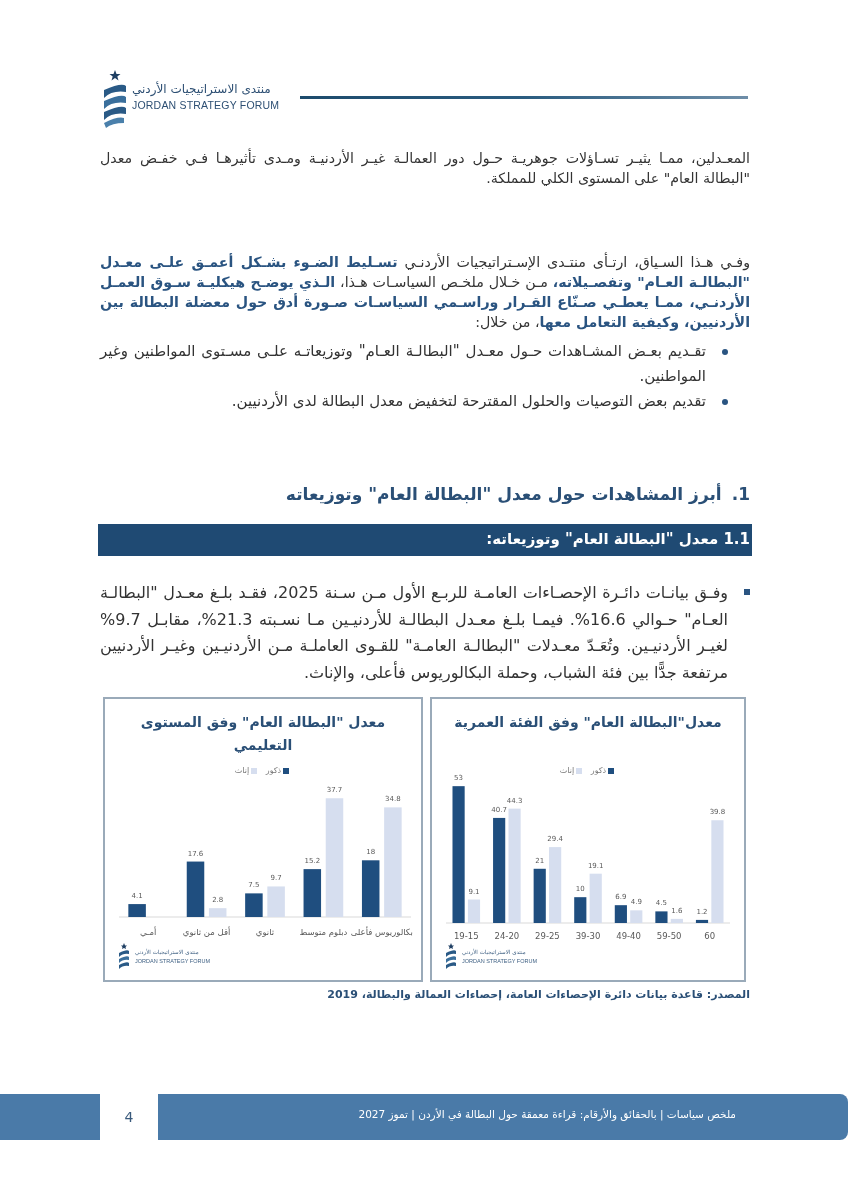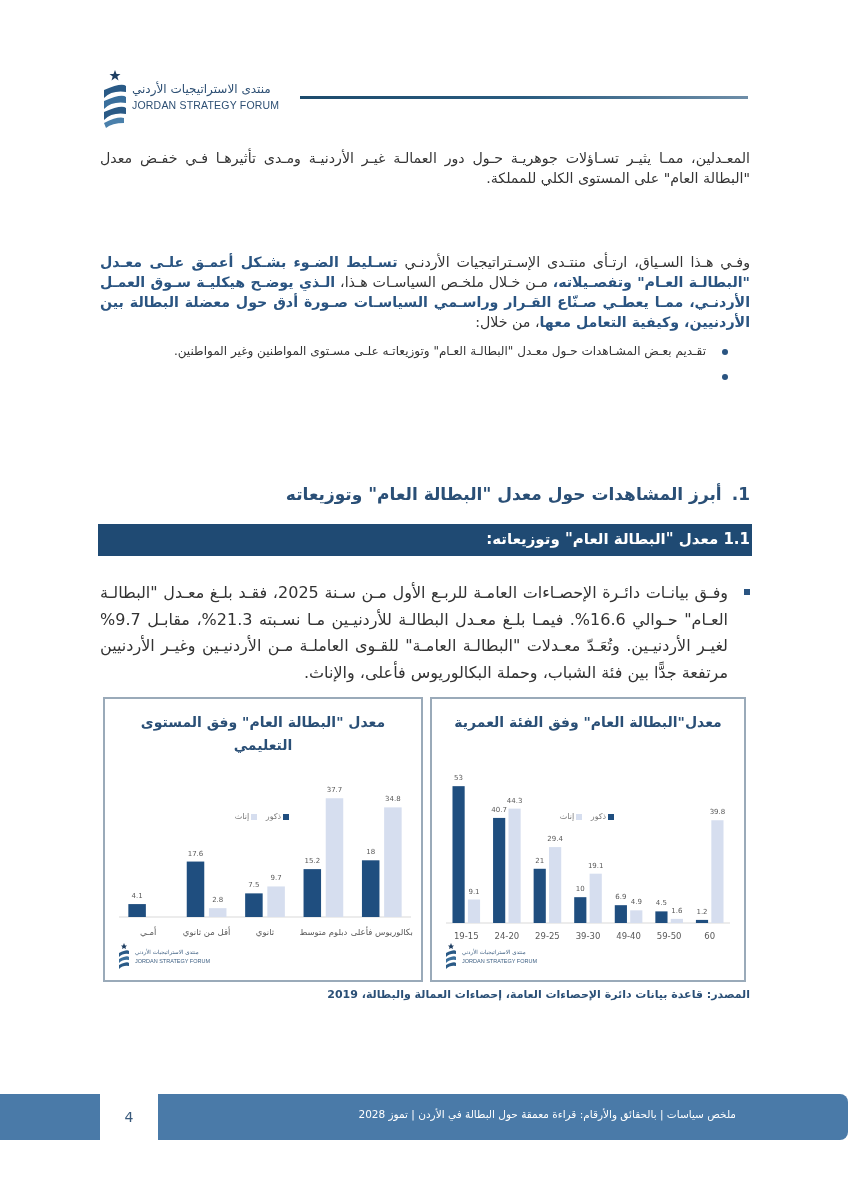--- a/index.html
+++ b/index.html
@@ -15,38 +15,38 @@
     background: linear-gradient(to right, #1d4b6c 0%, #2a5c80 50%, #6e8ea8 100%); }
 
   
   .para { position: absolute; left: 100px; width: 650px; direction: rtl; text-align: justify;
     text-align-last: right; font-size: 14.2px; line-height: 20px; color: #333; }
   .para b { color: #2a5481; font-weight: bold; }
   .p1 { top: 148px; }
   .p2 { top: 217px; margin-top: 35px; }
 
   .bullets { position: absolute; left: 100px; top: 339px; width: 650px; direction: rtl; list-style: none; }
-  .bullets li { position: relative; padding-right: 44px; font-size: 12px; line-height: 25px; text-align: justify; text-align-last: right; color: #333; }
+  .bullets li { position: relative; padding-right: 44px; font-size: 15px; line-height: 25px; text-align: justify; text-align-last: right; color: #333; }
   .bullets li .dot { position: absolute; right: 22px; top: 10px; width: 6px; height: 6px; border-radius: 50%; background: #2a5481; }
 
   .h1 { position: absolute; right: 100px; top: 484px; direction: rtl; font-size: 17px; font-weight: bold; color: #2a4f76; }
   .h1 .num { margin-left: 10px; }
   .h2-bar { position: absolute; left: 98px; top: 524px; width: 654px; height: 32px; background: #1f4a73; }
   .h2-bar span { position: absolute; right: 2px; top: 6px; direction: rtl; color: #ffffff; font-size: 15px; font-weight: bold; }
 
   .p3 { position: absolute; left: 100px; top: 580px; width: 650px; direction: rtl; font-size: 16px; line-height: 26.5px; color: #333; }
   .p3 .sq { position: absolute; right: 0; top: 9px; width: 6px; height: 6px; background: #2a5481; }
   .p3 .txt { padding-right: 22px; text-align: justify; text-align-last: right; }
 
   
   .chart-box { position: absolute; top: 697px; width: 320px; height: 285px; border: 2px solid #9aaab9; background: #fff; }
   .chart-left { left: 103px; }
   .chart-right { left: 430px; width: 316px; }
   .chart-title { position: absolute; top: 12px; left: 20px; right: 20px; direction: rtl; text-align: center; font-size: 14px; font-weight: bold; color: #2a4f76; line-height: 23px; }
-  .legend { position: absolute; top: 67px; left: 0; right: 0; text-align: center; direction: rtl; font-size: 8px; color: #777; margin-top: 46px; }
+  .legend { position: absolute; top: 67px; left: 0; right: 0; text-align: center; direction: rtl; font-size: 8px; color: #777; }
   .legend .sw { display: inline-block; width: 6px; height: 6px; margin: 0 2px; vertical-align: middle; }
   .chart-svg { position: absolute; left: 0; top: 0; }
   .chart-foot-logo { position: absolute; left: 12px; bottom: 8px; width: 110px; height: 30px; }
   .chart-foot-logo .mk { position: absolute; left: 0; top: 0; width: 14px; height: 30px; }
   .chart-foot-logo .ar { position: absolute; left: 18px; top: 7px; font-size: 5.5px; color: #3d5f82; direction: rtl; }
   .chart-foot-logo .en { position: absolute; left: 18px; top: 16px; font-size: 5.5px; color: #3d5f82; font-family: "Liberation Sans", sans-serif; }
 
   .source { position: absolute; right: 100px; top: 988px; direction: rtl; font-size: 11px; font-weight: bold; color: #2a4f76; }
 
   
@@ -69,21 +69,21 @@
   <div class="logo-en">JORDAN STRATEGY FORUM</div>
 </div>
 <div class="header-rule"></div>
 
 <p class="para p1">المعـدلين، ممـا يثيـر تسـاؤلات جوهريـة حـول دور العمالـة غيـر الأردنيـة ومـدى تأثيرهـا فـي خفـض معدل "البطالة العام" على المستوى الكلي للمملكة.</p>
 
 <p class="para p2"><span>وفـي هـذا السـياق، ارتـأى منتـدى الإسـتراتيجيات الأردنـي </span><b>تسـليط الضـوء بشـكل أعمـق علـى معـدل "البطالـة العـام" وتفصـيلاته،</b><span> مـن خـلال ملخـص السياسـات هـذا، </span><b>الـذي يوضـح هيكليـة سـوق العمـل الأردنـي، ممـا يعطـي صـنّاع القـرار وراسـمي السياسـات صـورة أدق حول معضلة البطالة بين الأردنيين، وكيفية التعامل معها</b><span>، من خلال:</span></p>
 
 <ul class="bullets">
   <li><span class="dot"></span><span>تقـديم بعـض المشـاهدات حـول معـدل "البطالـة العـام" وتوزيعاتـه علـى مسـتوى المواطنين وغير المواطنين.</span></li>
-  <li><span class="dot"></span></li>
+  <li><span class="dot"></span><span>تقديم بعض التوصيات والحلول المقترحة لتخفيض معدل البطالة لدى الأردنيين.</span></li>
 </ul>
 
 <div class="h1"><span class="num">1.</span><span>أبرز المشاهدات حول معدل "البطالة العام" وتوزيعاته</span></div>
 
 <div class="h2-bar">
     <span>1.1 معدل "البطالة العام" وتوزيعاته:</span>
   </div>
 
 <div class="p3">
   <span class="sq"></span>
@@ -187,13 +187,13 @@
     </svg>
     <div class="ar">منتدى الاستراتيجيات الأردني</div>
     <div class="en">JORDAN STRATEGY FORUM</div>
   </div>
 </div>
 
 <div class="source">المصدر: قاعدة بيانات دائرة الإحصاءات العامة، إحصاءات العمالة والبطالة، 2019</div>
 
 <div class="footer-bar"></div>
 <div class="footer-page">4</div>
-<div class="footer-text">ملخص سياسات | بالحقائق والأرقام: قراءة معمقة حول البطالة في الأردن | تموز 2028</div>
+<div class="footer-text">ملخص سياسات | بالحقائق والأرقام: قراءة معمقة حول البطالة في الأردن | تموز 2027</div>
 
 </body></html>

